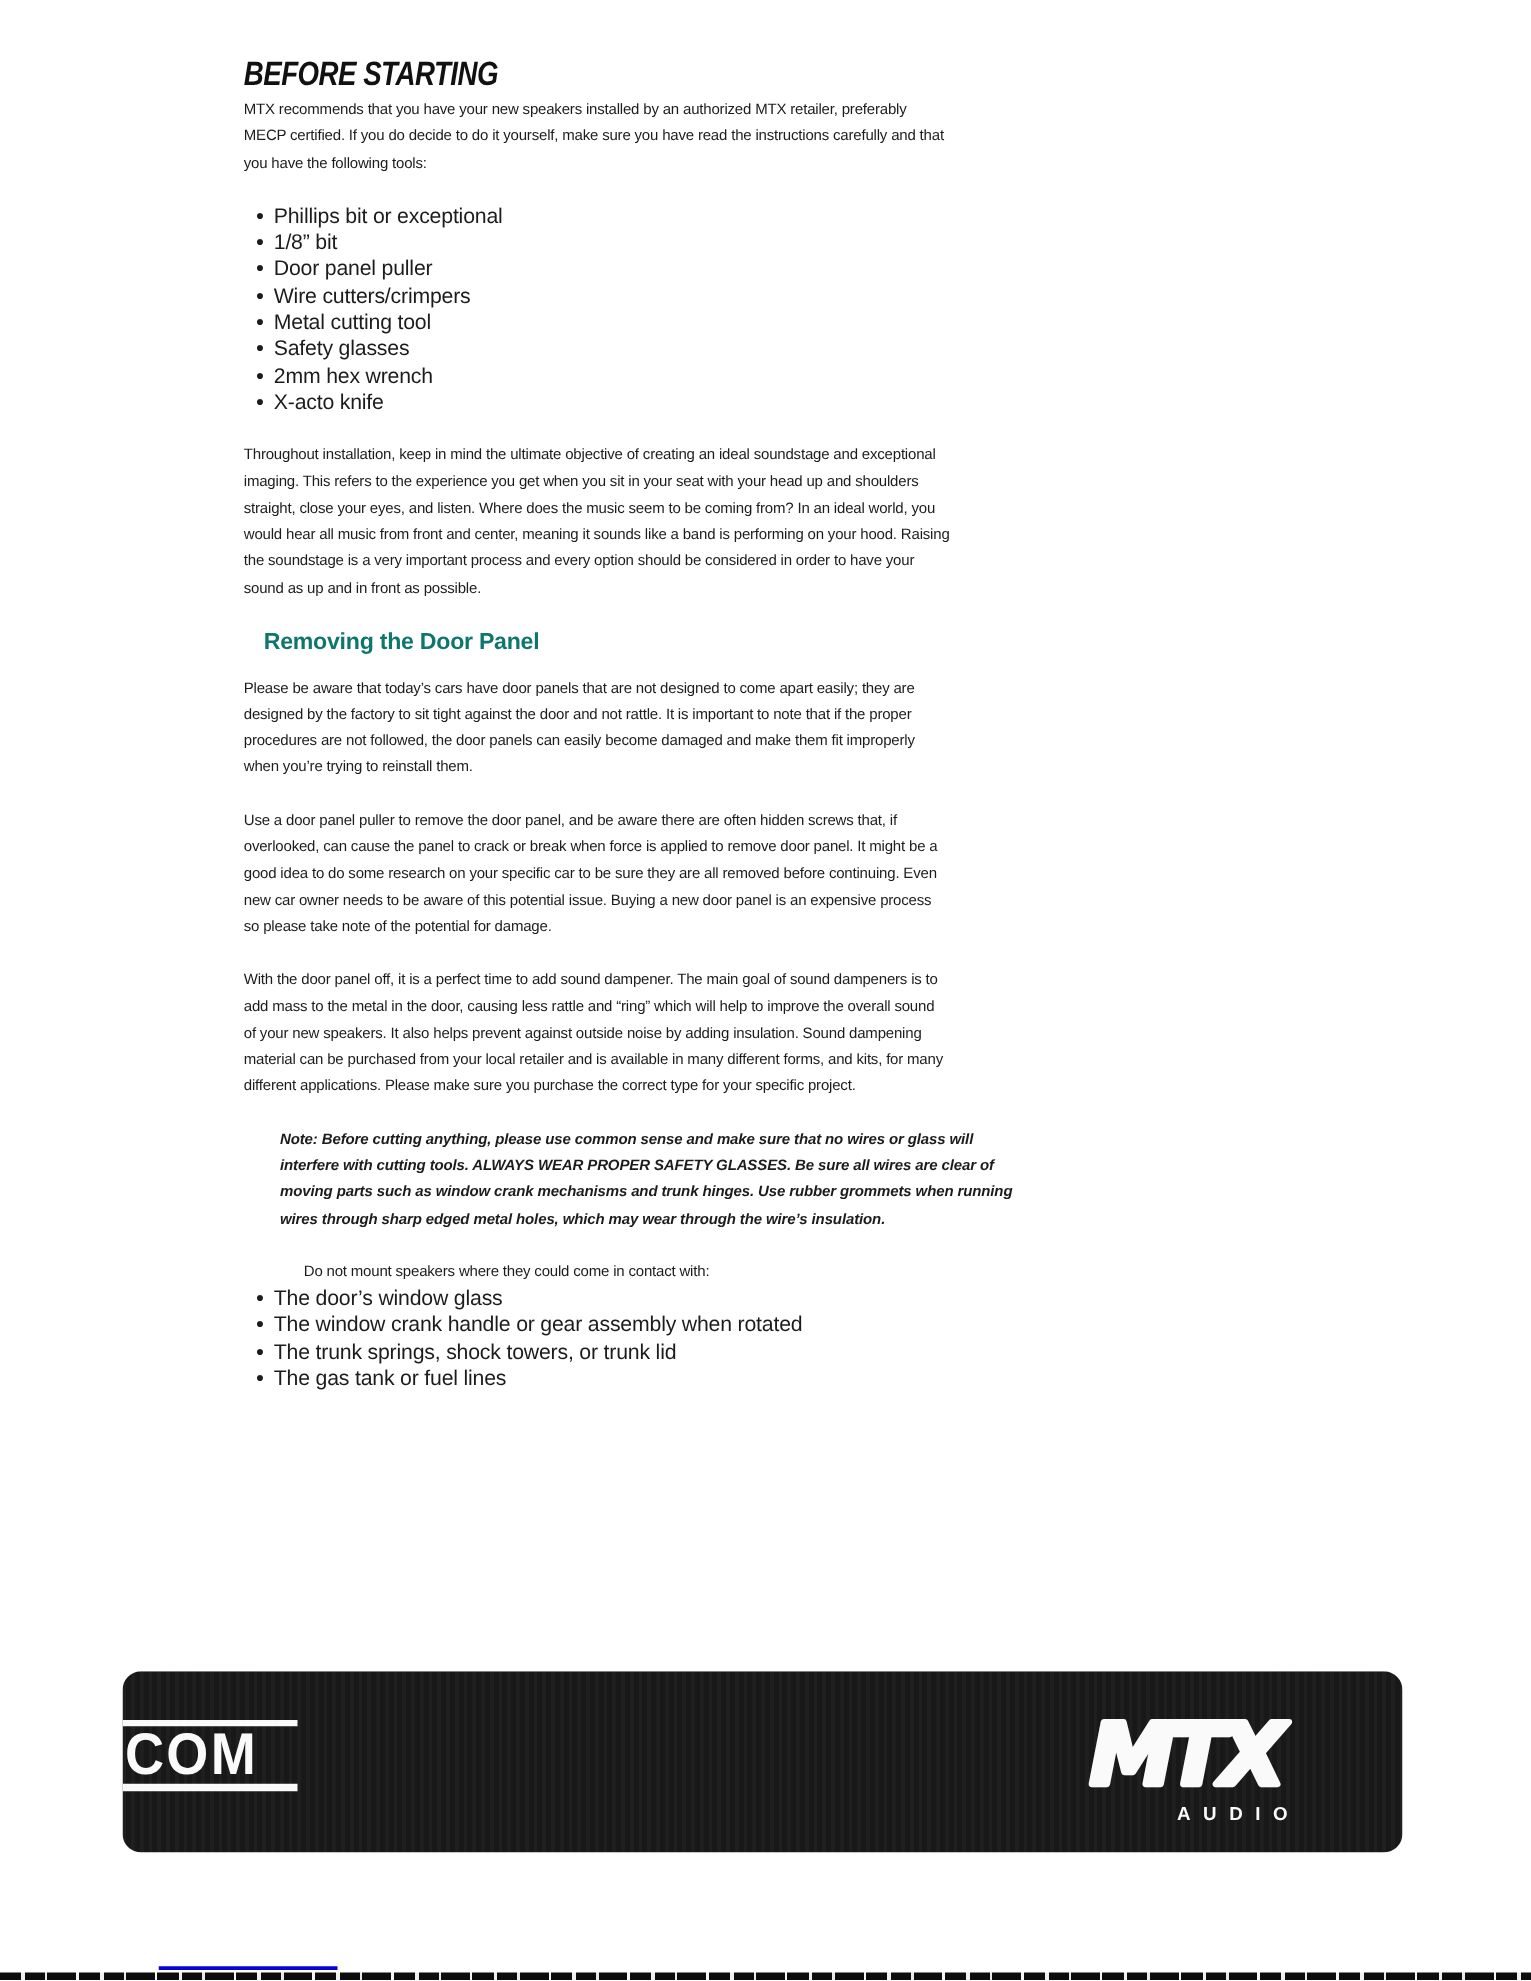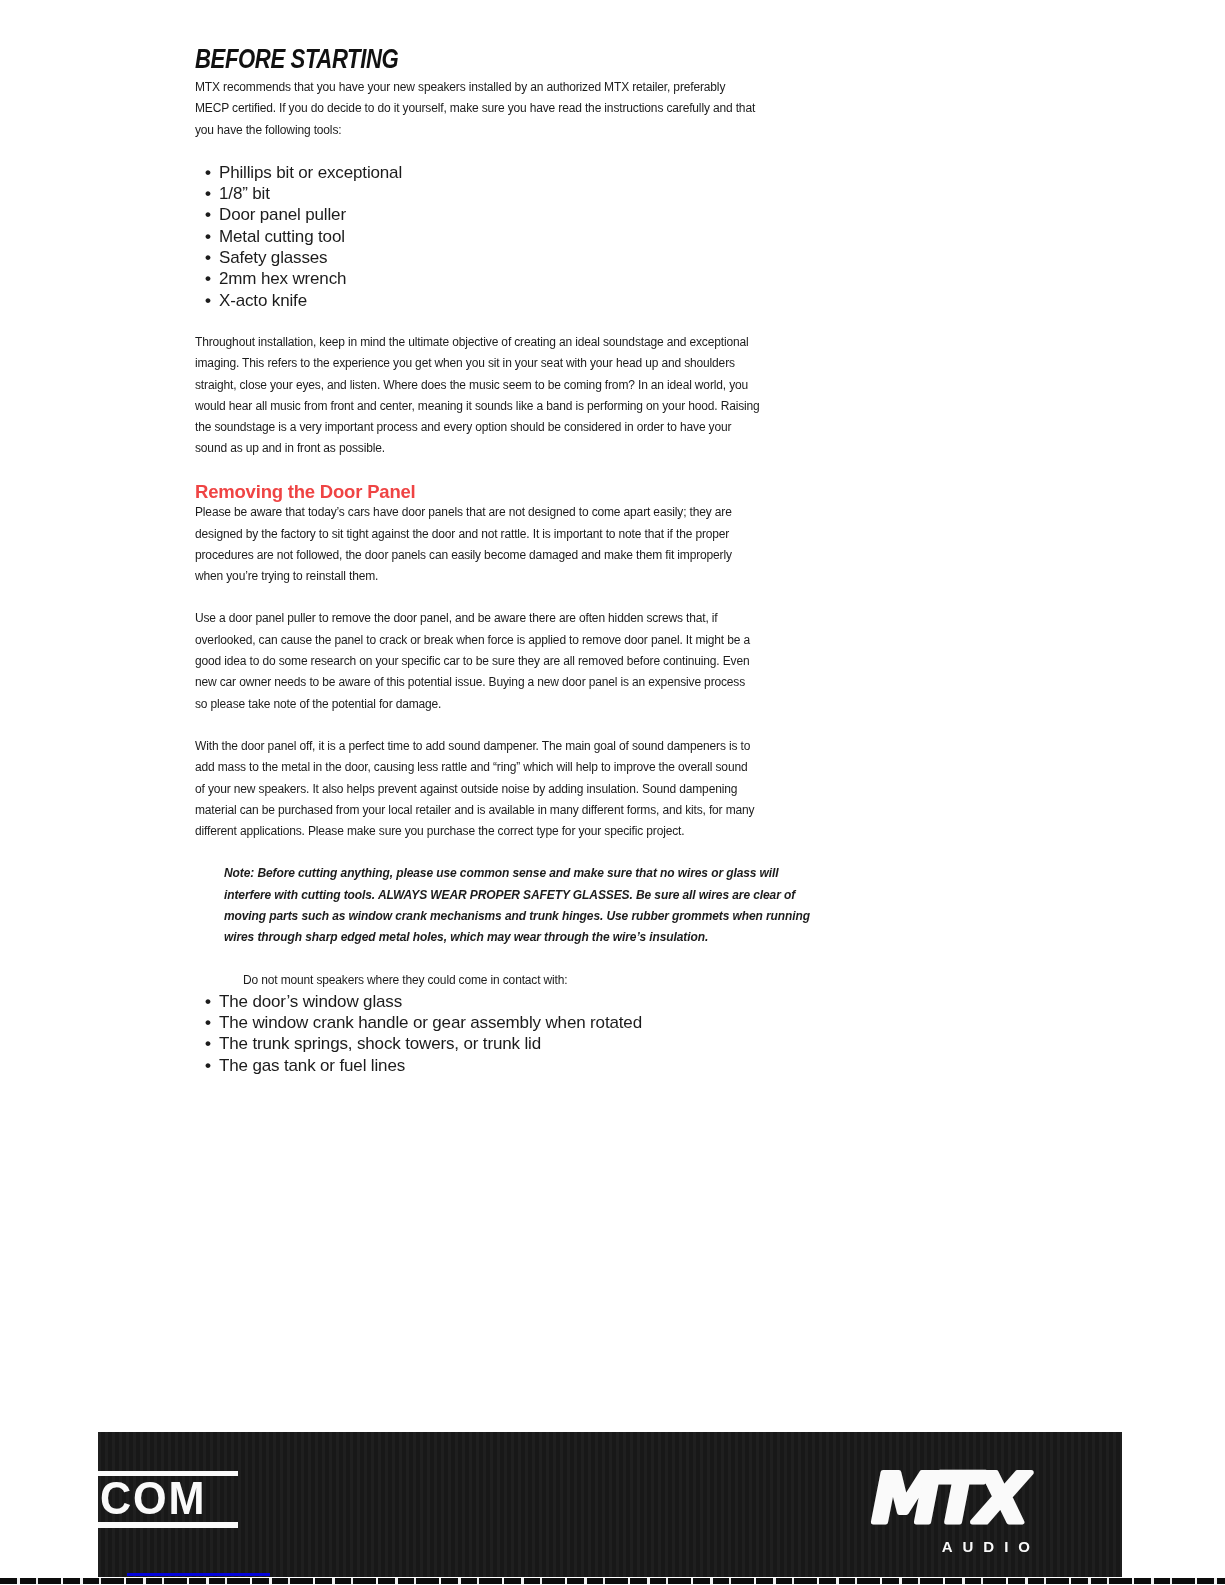--- a/index.html
+++ b/index.html
@@ -36,26 +36,26 @@
     letter-spacing: -0.15px;
     white-space: pre-line;
   }
   p.note {
     font-weight: bold;
     font-style: italic;
     letter-spacing: -0.1px;
     margin-left: 29px;
   }
   h2.subhead {
-    margin: 0;
+    margin: 16px;
     font-size: 18.5px;
     line-height: 21.5px;
     font-weight: bold;
     letter-spacing: -0.2px;
-    color: #ef4444;
+    color: #0f766e;
   }
   ul.bullets {
     list-style: none;
     margin: 0 0 21px 10px;
     padding: 0;
   }
   ul.bullets.tight { margin-bottom: 0; }
   ul.bullets li {
     position: relative;
     padding-left: 14px;
@@ -65,26 +65,27 @@
   }
   ul.bullets li::before {
     content: "\2022";
     position: absolute;
     left: 0;
     font-weight: bold;
   }
   
   .banner {
     position: absolute;
-    left: 98px; top: 1432px;
+    left: 98px; top: 1337px;
     width: 1024px; height: 145px;
     background:
       repeating-linear-gradient(90deg, rgba(255,255,255,0.03) 0 3px, rgba(0,0,0,0) 3px 7px),
       #181818;
     overflow: hidden;
+    border-radius: 15px;
   }
   .com-box {
     position: absolute;
     left: 0; top: 39px;
     border-top: 5px solid #fafafa;
     border-bottom: 6px solid #fafafa;
     padding: 0 22px 2px 2px;
   }
   .com-box .com-text {
     display: inline-block;
@@ -136,20 +137,21 @@
   <h1 class="headline">BEFORE STARTING</h1>
 
   <p class="body">MTX recommends that you have your new speakers installed by an authorized MTX retailer, preferably
 MECP certified. If you do decide to do it yourself, make sure you have read the instructions carefully and that
 you have the following tools:</p>
 
   <ul class="bullets">
     <li>Phillips bit or exceptional</li>
     <li>1/8” bit</li>
     <li>Door panel puller</li>
+    <li>Wire cutters/crimpers</li>
     <li>Metal cutting tool</li>
     <li>Safety glasses</li>
     <li>2mm hex wrench</li>
     <li>X-acto knife</li>
   </ul>
 
   <p class="body">Throughout installation, keep in mind the ultimate objective of creating an ideal soundstage and exceptional
 imaging. This refers to the experience you get when you sit in your seat with your head up and shoulders
 straight, close your eyes, and listen. Where does the music seem to be coming from? In an ideal world, you
 would hear all music from front and center, meaning it sounds like a band is performing on your hood. Raising

